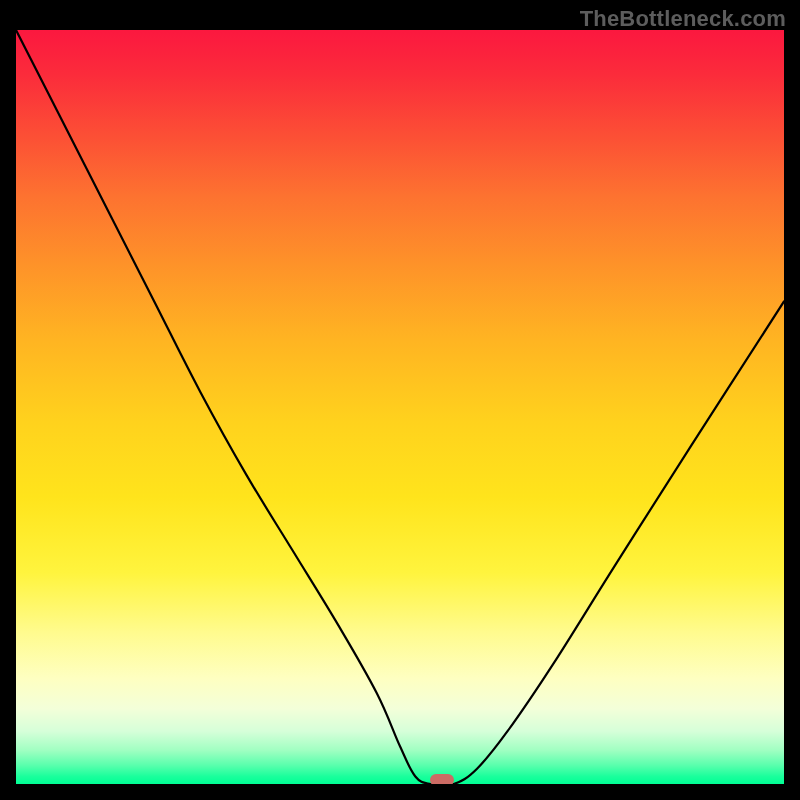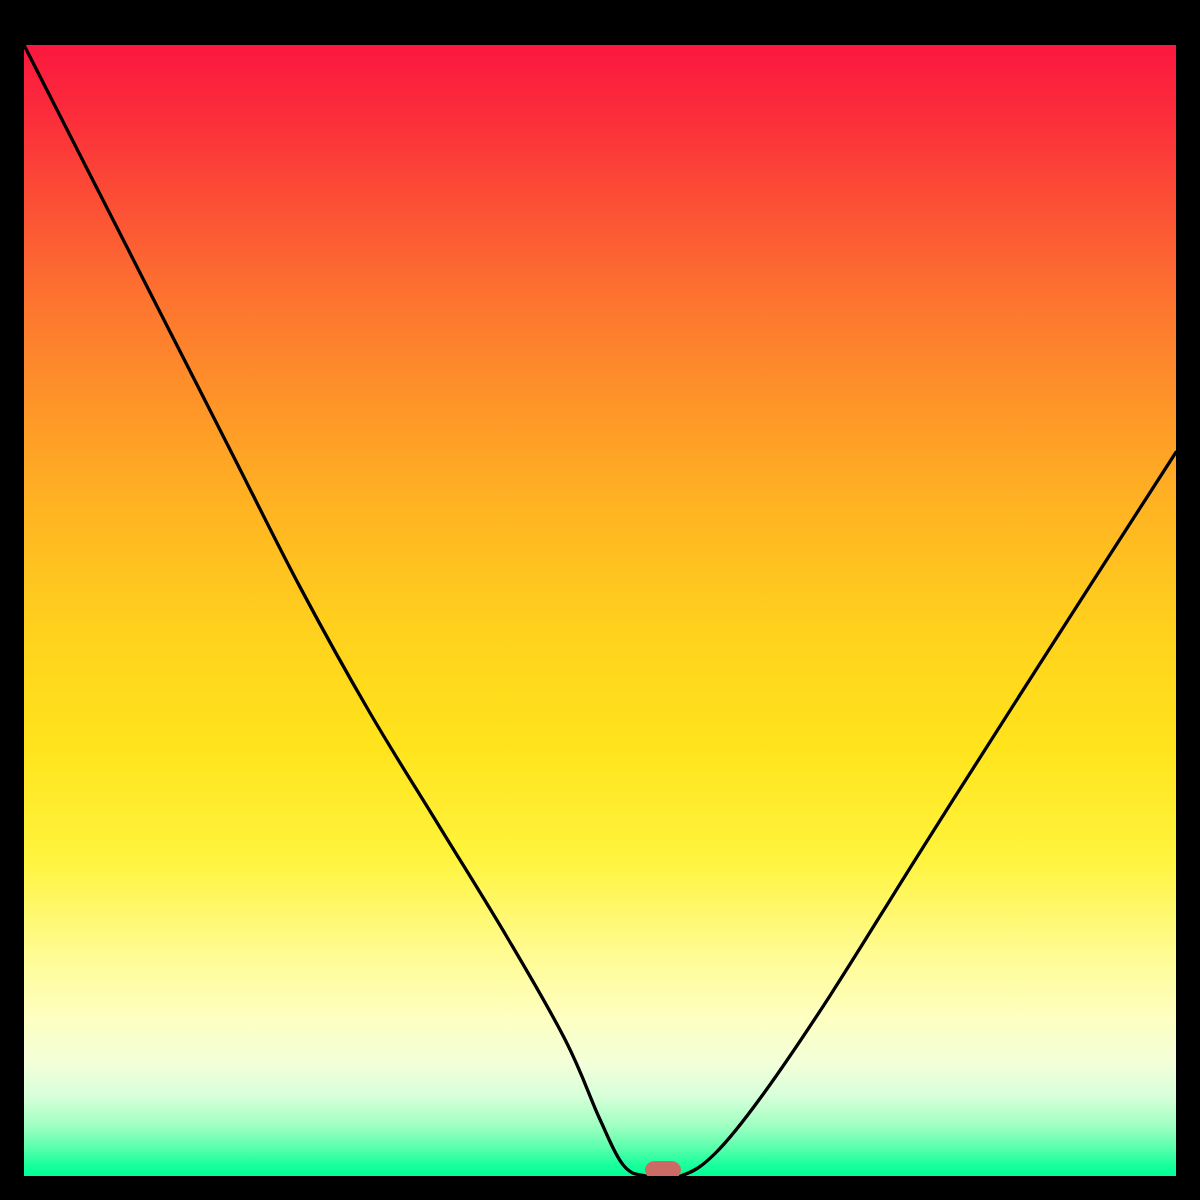--- a/index.html
+++ b/index.html
@@ -76,20 +76,21 @@
     background: #cc6b64;
     border-radius: 6px;
     transform: translate(-50%, -50%);
   }
 </style>
 </head>
 <body>
 
 <div class="frame">
 
+  <div class="watermark">TheBottleneck.com</div>
 
   <div class="plot-area">
     <div class="gradient-bg"></div>
 
     <svg class="curve" viewBox="0 0 768 754" preserveAspectRatio="none">
       <path id="curve-path" fill="none" stroke="#000" stroke-width="2.2" stroke-linecap="round" stroke-linejoin="round" d="M 0.00 0.00 C 8.29 16.29, 29.49 57.91, 46.08 90.48 C 62.67 123.05, 75.57 148.39, 92.16 180.96 C 108.75 213.53, 121.65 238.87, 138.24 271.44 C 154.83 304.01, 167.73 330.70, 184.32 361.92 C 200.91 393.14, 213.81 416.36, 230.40 444.86 C 246.99 473.36, 259.89 493.12, 276.48 520.26 C 293.07 547.40, 307.35 569.87, 322.56 595.66 C 337.77 621.45, 349.90 641.80, 360.96 663.52 C 372.02 685.24, 377.09 701.37, 384.00 716.30 C 390.91 731.23, 393.83 739.67, 399.36 746.46 C 404.89 753.25, 407.81 752.64, 414.72 754.00 C 421.63 755.36, 429.47 756.71, 437.76 754.00 C 446.05 751.29, 451.12 748.42, 460.80 738.92 C 470.48 729.42, 477.70 720.22, 491.52 701.22 C 505.34 682.22, 518.25 663.22, 537.60 633.36 C 556.95 603.50, 574.16 574.70, 599.04 535.34 C 623.92 495.98, 645.43 462.20, 675.84 414.70 C 706.25 367.20, 751.41 297.23, 768.00 271.44"></path>
     </svg>
 
     <div id="marker" class="marker" style="left: 426.24px; top: 750px; background: rgb(204, 107, 100);"></div>
   </div>

